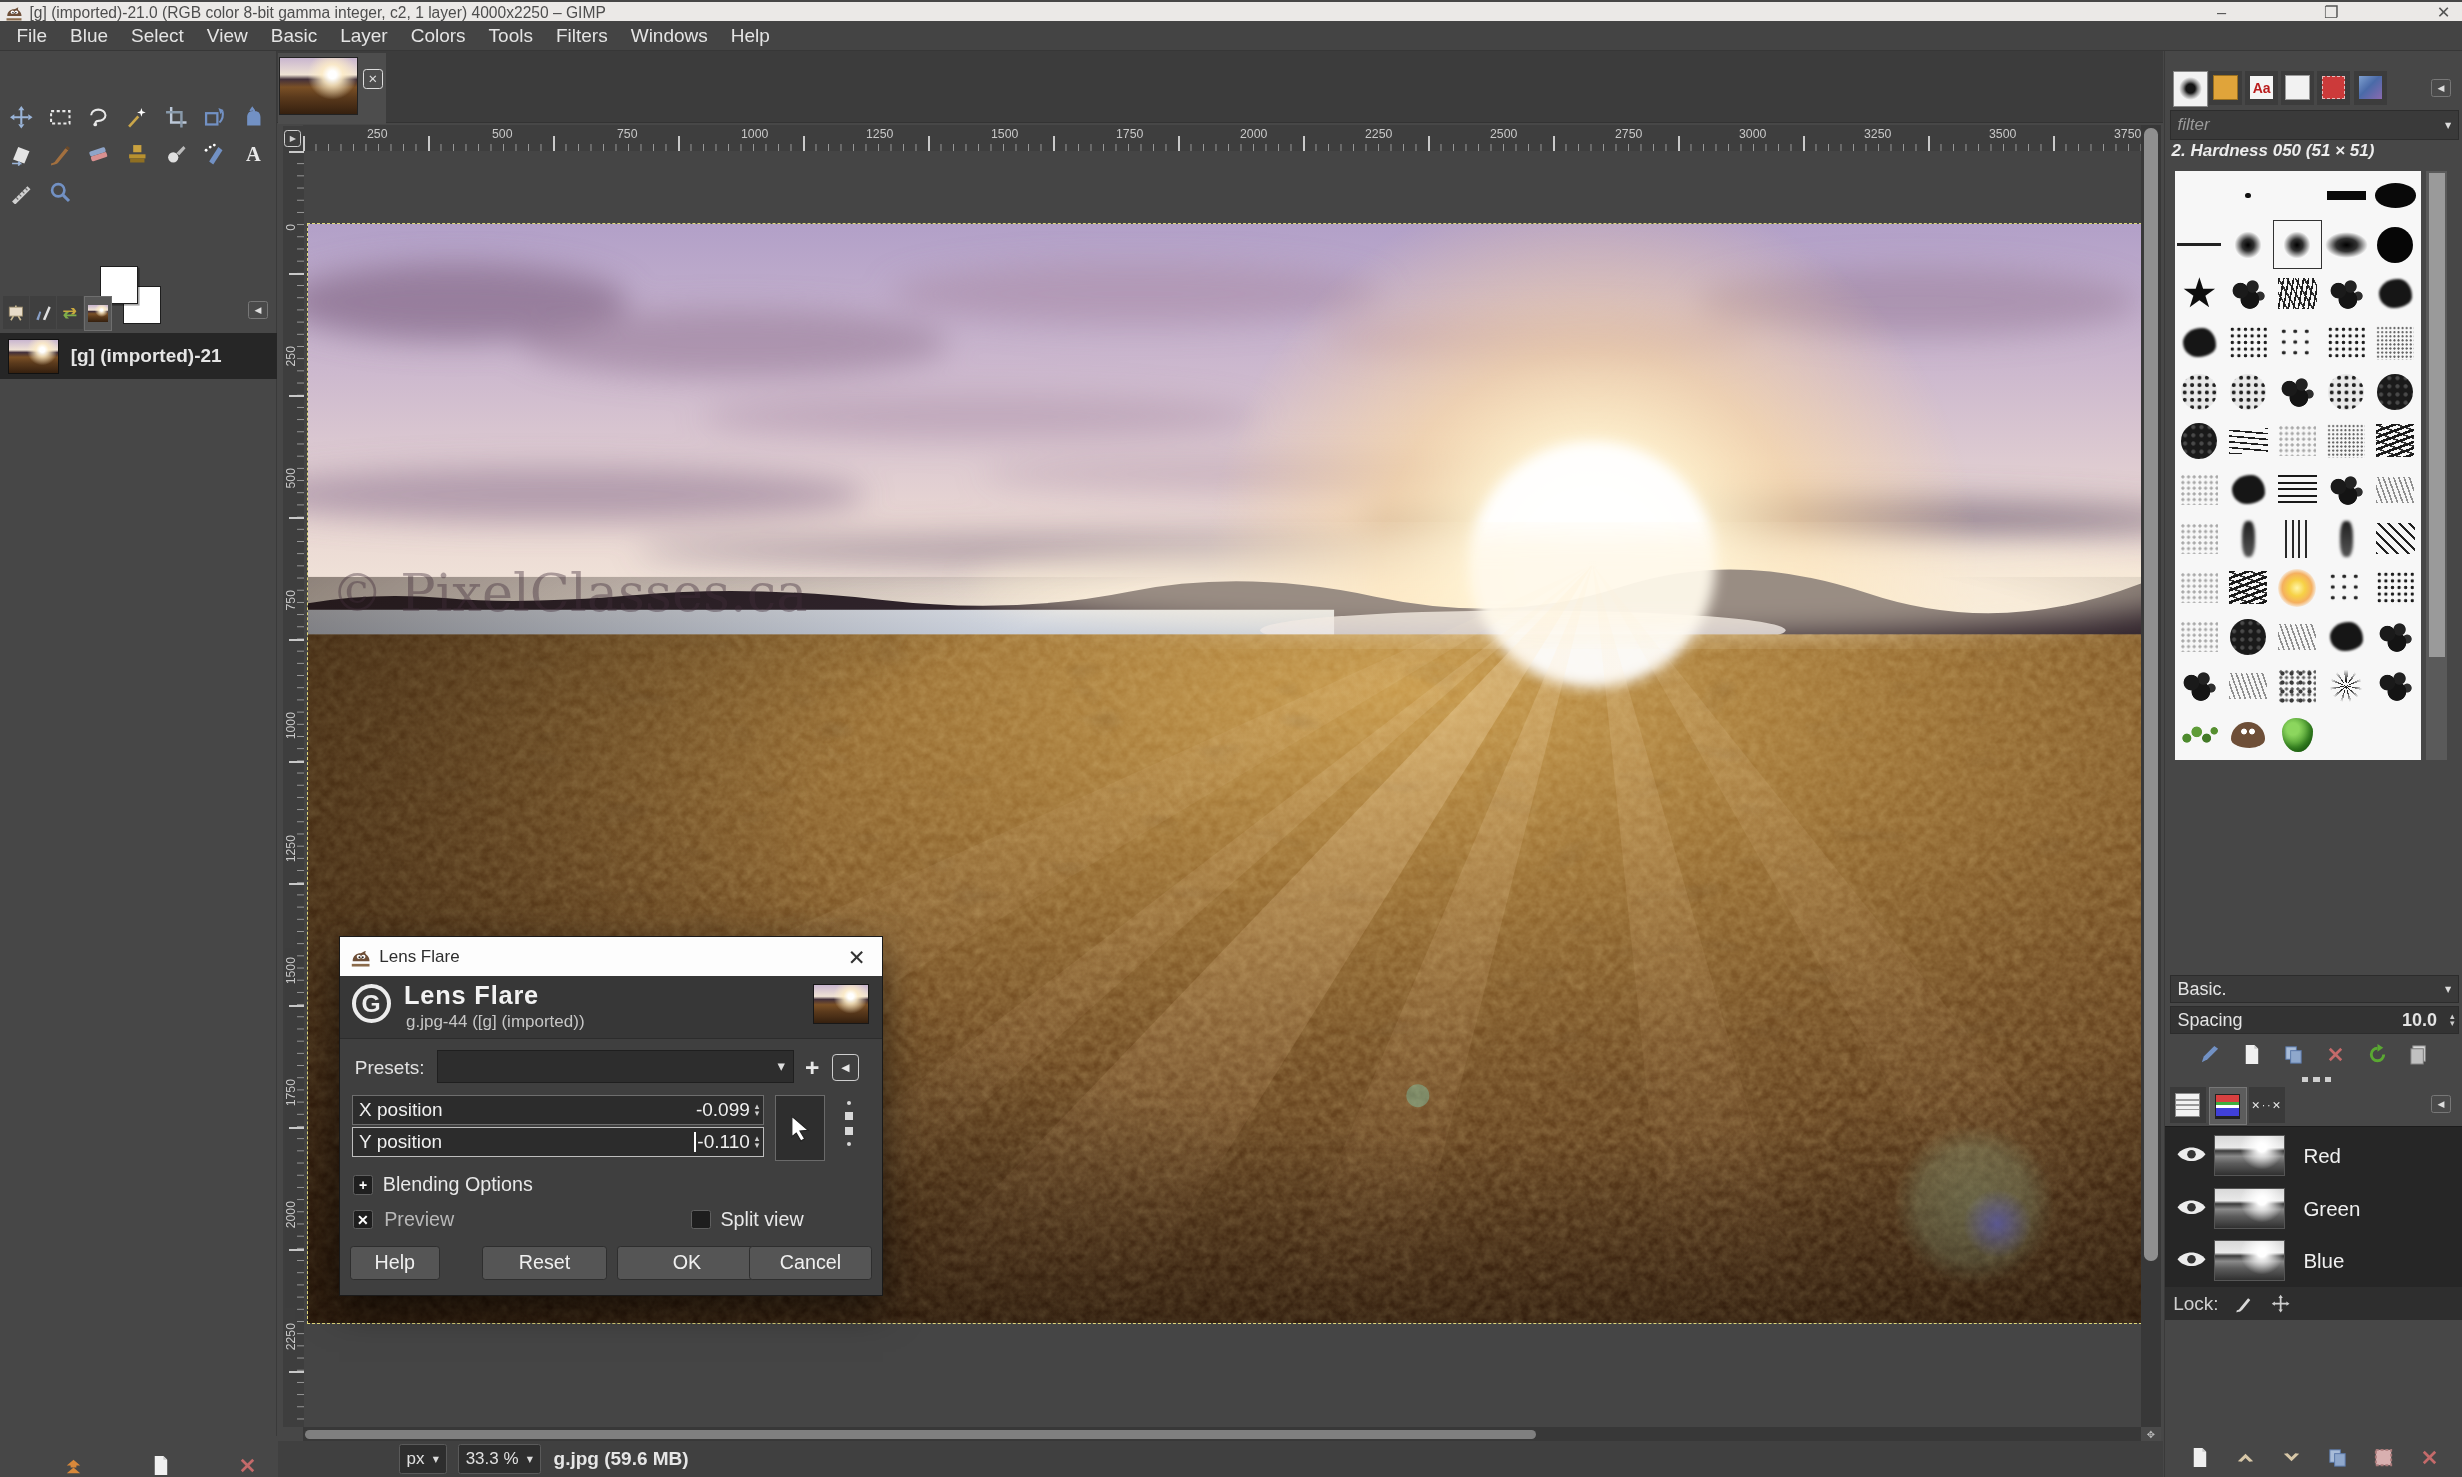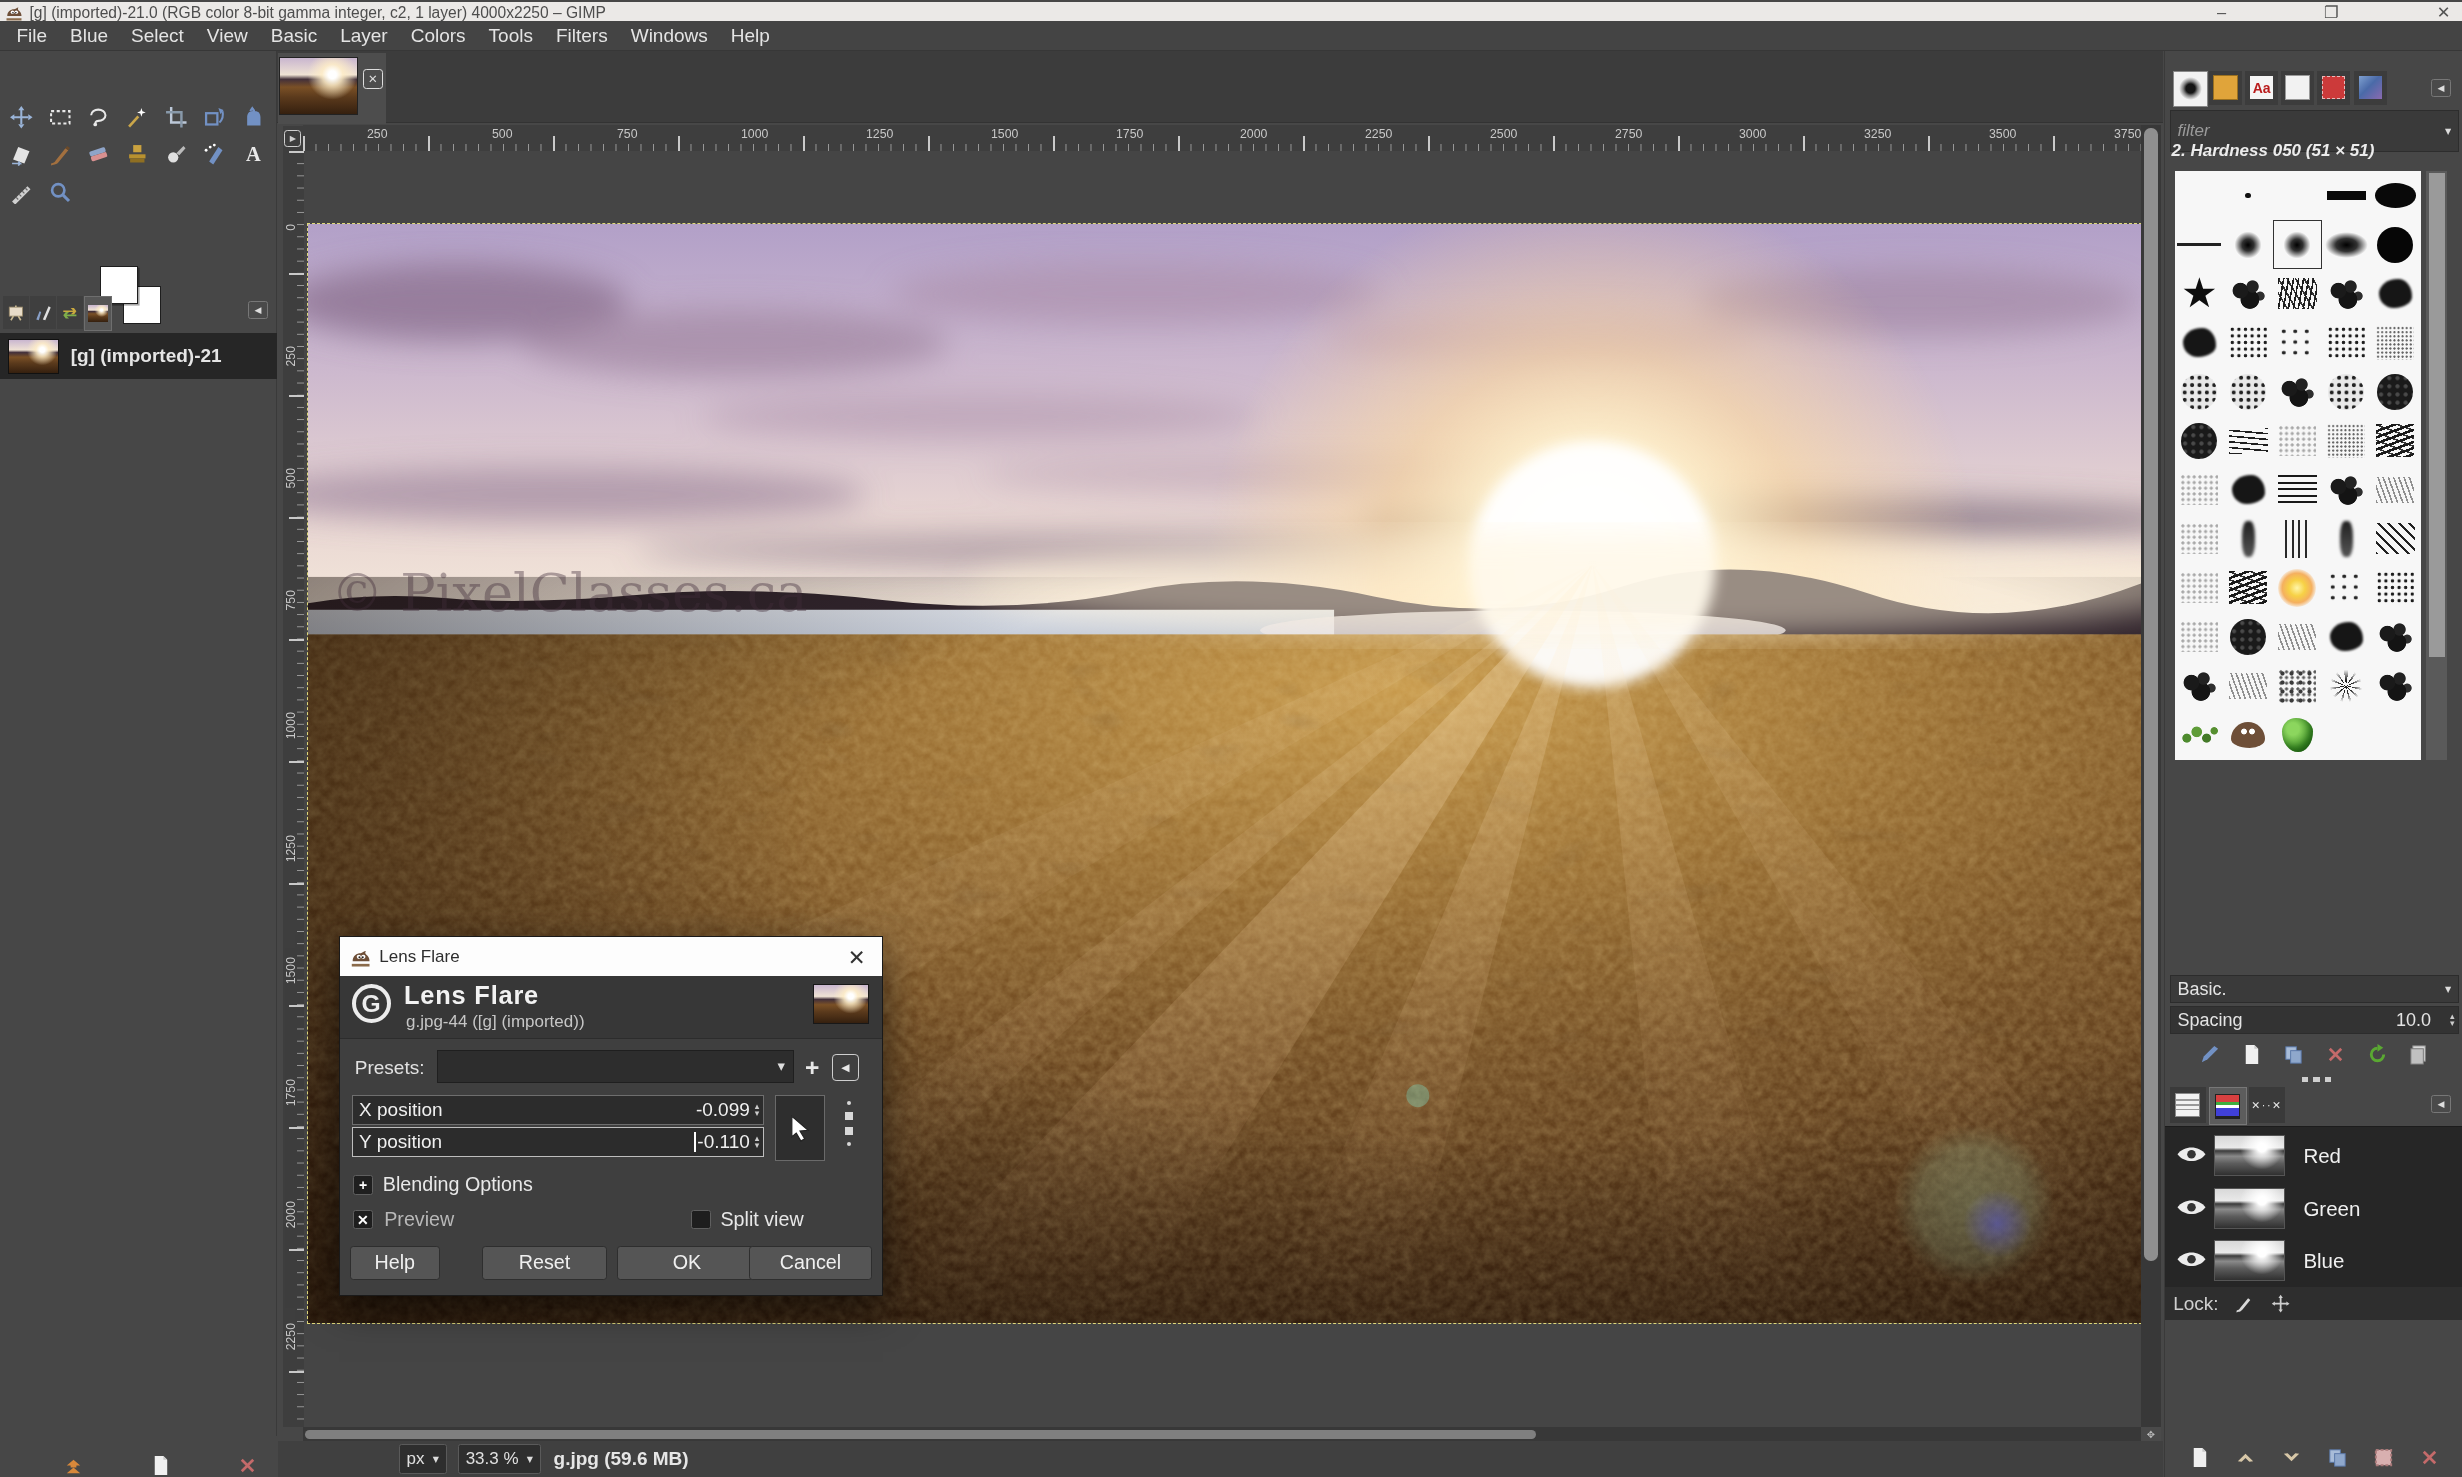--- a/index.html
+++ b/index.html
@@ -96,21 +96,21 @@
   #rd-tabs{position:absolute;left:8.2px;top:19.7px;width:282px;height:36px;}
   .rd-tab{position:absolute;top:0;width:33px;height:34px;background:#3c3c3c;display:flex;align-items:center;justify-content:center;}
   .rd-tab.sel{background:#f2f2f2;border:0.8px solid #888;}
   .tabicon{width:23px;height:23px;}
   .ti-brush{background:radial-gradient(circle,#151515 28%,rgba(20,20,20,.5) 45%,transparent 70%);}
   .ti-pattern{background:#e0a43a;border:0.8px solid #9a7020;}
   .ti-font{background:#f5f5f5;color:#b91c1c;font-size:14px;font-weight:bold;display:flex;align-items:center;justify-content:center;}
   .ti-doc{background:#f2f2f2;border:0.8px solid #999;}
   .ti-palette{background:#cc3a3a;border:1.6px dashed #e8baba;box-sizing:border-box;}
   .ti-grad{background:linear-gradient(135deg,#7fa0d0 0%,#4a6aa8 45%,#8a6ab0 100%);}
-  #rd-filter{position:absolute;left:4.9px;top:59px;width:289px;height:42px;background:#3a3a3a;border:0.8px solid #2d2d2d;
+  #rd-filter{position:absolute;left:4.9px;top:59px;width:289px;height:30px;background:#3a3a3a;border:0.8px solid #2d2d2d;
              box-sizing:border-box;display:flex;align-items:center;gap:32px;}
   #rd-filter .ph{color:#9a9a9a;font-size:17px;font-style:italic;margin-left:6.6px;flex:1;}
   #rd-title{position:absolute;left:6.6px;top:90px;color:#ececec;font-size:17px;font-weight:bold;font-style:italic;}
   #brushgrid{position:absolute;left:9.8px;top:120px;width:246px;height:589px;background:#f7f7f7;
              display:grid;grid-template-columns:repeat(5,49px);grid-auto-rows:49px;overflow:hidden;}
   .bcell{position:relative;display:flex;align-items:center;justify-content:center;}
   .bcell.sel{outline:1.6px solid #333;outline-offset:-1.6px;}
   .bcell::after{content:"";display:block;}
   #bg-scroll{position:absolute;left:261px;top:120px;width:21.3px;height:589px;background:#5a5a5a;}
   #bg-scroll .thumb{position:absolute;left:2.5px;top:1.6px;width:16.4px;height:484px;background:#9a9a9a;}
@@ -157,21 +157,21 @@
       background:radial-gradient(circle at 25% 50%,#fff 2.5px,transparent 3.3px),radial-gradient(circle at 75% 50%,#fff 2.5px,transparent 3.3px);}
   .bt-pepper::after{width:31px;height:34px;background:radial-gradient(circle at 35% 32%,#8cd65e 20%,#4a9a2e 60%,#2e6e1c 95%);
       border-radius:45% 55% 48% 52%/40% 40% 60% 60%;box-shadow:inset -3.3px -4.1px 7.4px rgba(0,60,0,.5);}
   .bt-blank::after{width:0;height:0;}
   
   .rd-row{position:absolute;left:4.9px;width:289px;height:28px;background:#3a3a3a;border:0.8px solid #2c2c2c;
           box-sizing:border-box;display:flex;align-items:center;color:#e4e4e4;font-size:18px;}
   #rd-group{top:924px;}
   #rd-spacing{top:955px;background:#333;}
   .rd-row .lab{margin-left:6.6px;flex:1;}
-  .rd-row .val{margin-right:19px;}
+  .rd-row .val{margin-right:13px;font-weight:bold;}
   .spinner{display:flex;flex-direction:column;line-height:6.6px;font-size:9px;color:#ccc;margin-right:3.3px;}
   #rd-brushactions{position:absolute;left:0px;top:987px;width:299px;height:33px;display:flex;align-items:center;justify-content:space-around;padding:0 23px;box-sizing:border-box;}
   #rd-split{position:absolute;left:123px;top:1024px;width:57px;height:8.2px;display:flex;gap:4.9px;align-items:center;justify-content:center;}
   #rd-split i{width:6.6px;height:4.9px;background:#cfcfcf;display:block;}
   #rd-chtabs{position:absolute;left:4.9px;top:1036px;width:289px;height:38px;}
   .ch-tab{position:absolute;top:0;width:36px;height:36px;background:#3a3a3a;display:flex;align-items:center;justify-content:center;}
   .ch-tab.sel{background:#5c5c5c;border:0.8px solid #777;}
   .ct-layers{width:23px;height:21.3px;background:#f2f2f2;border:0.8px solid #888;
      background-image:linear-gradient(180deg,transparent 4.9px,#999 4.9px,#999 6.6px,transparent 6.6px,transparent 9.8px,#999 9.8px,#999 11.5px,transparent 11.5px,transparent 14.8px,#999 14.8px,#999 16.4px,transparent 16.4px);}
   .ct-channels{width:23px;height:23px;background:linear-gradient(180deg,#d84040 0 32%,#3fae3f 32% 45%,#fff 45% 58%,#4040d8 58% 90%,#222 90%);border:0.8px solid #222;}

